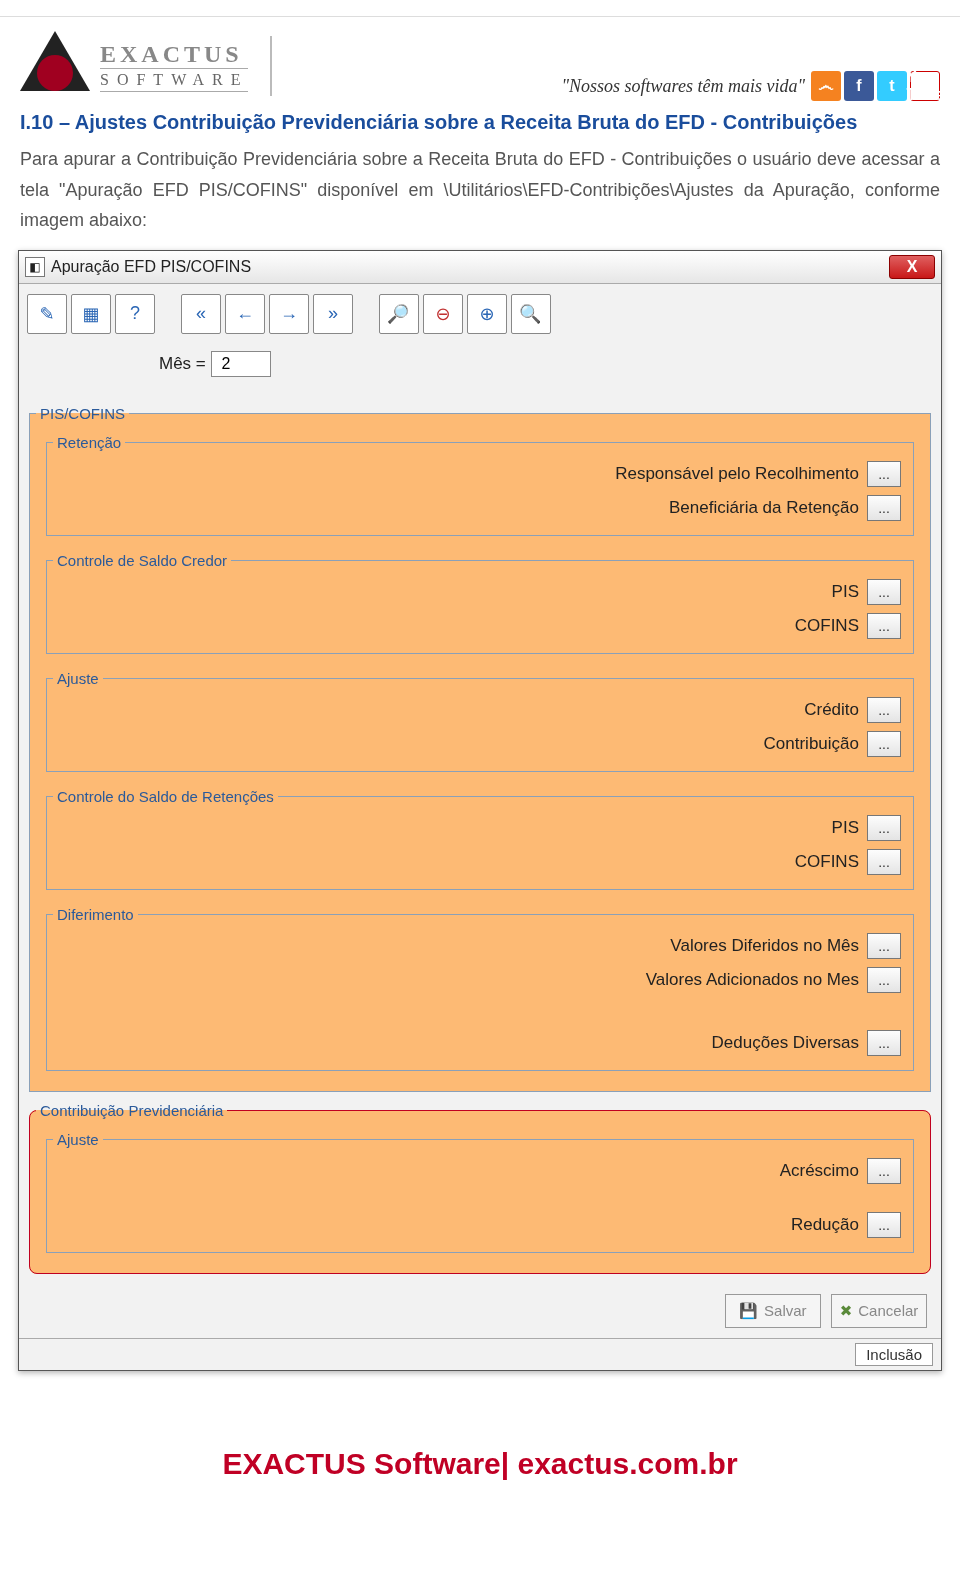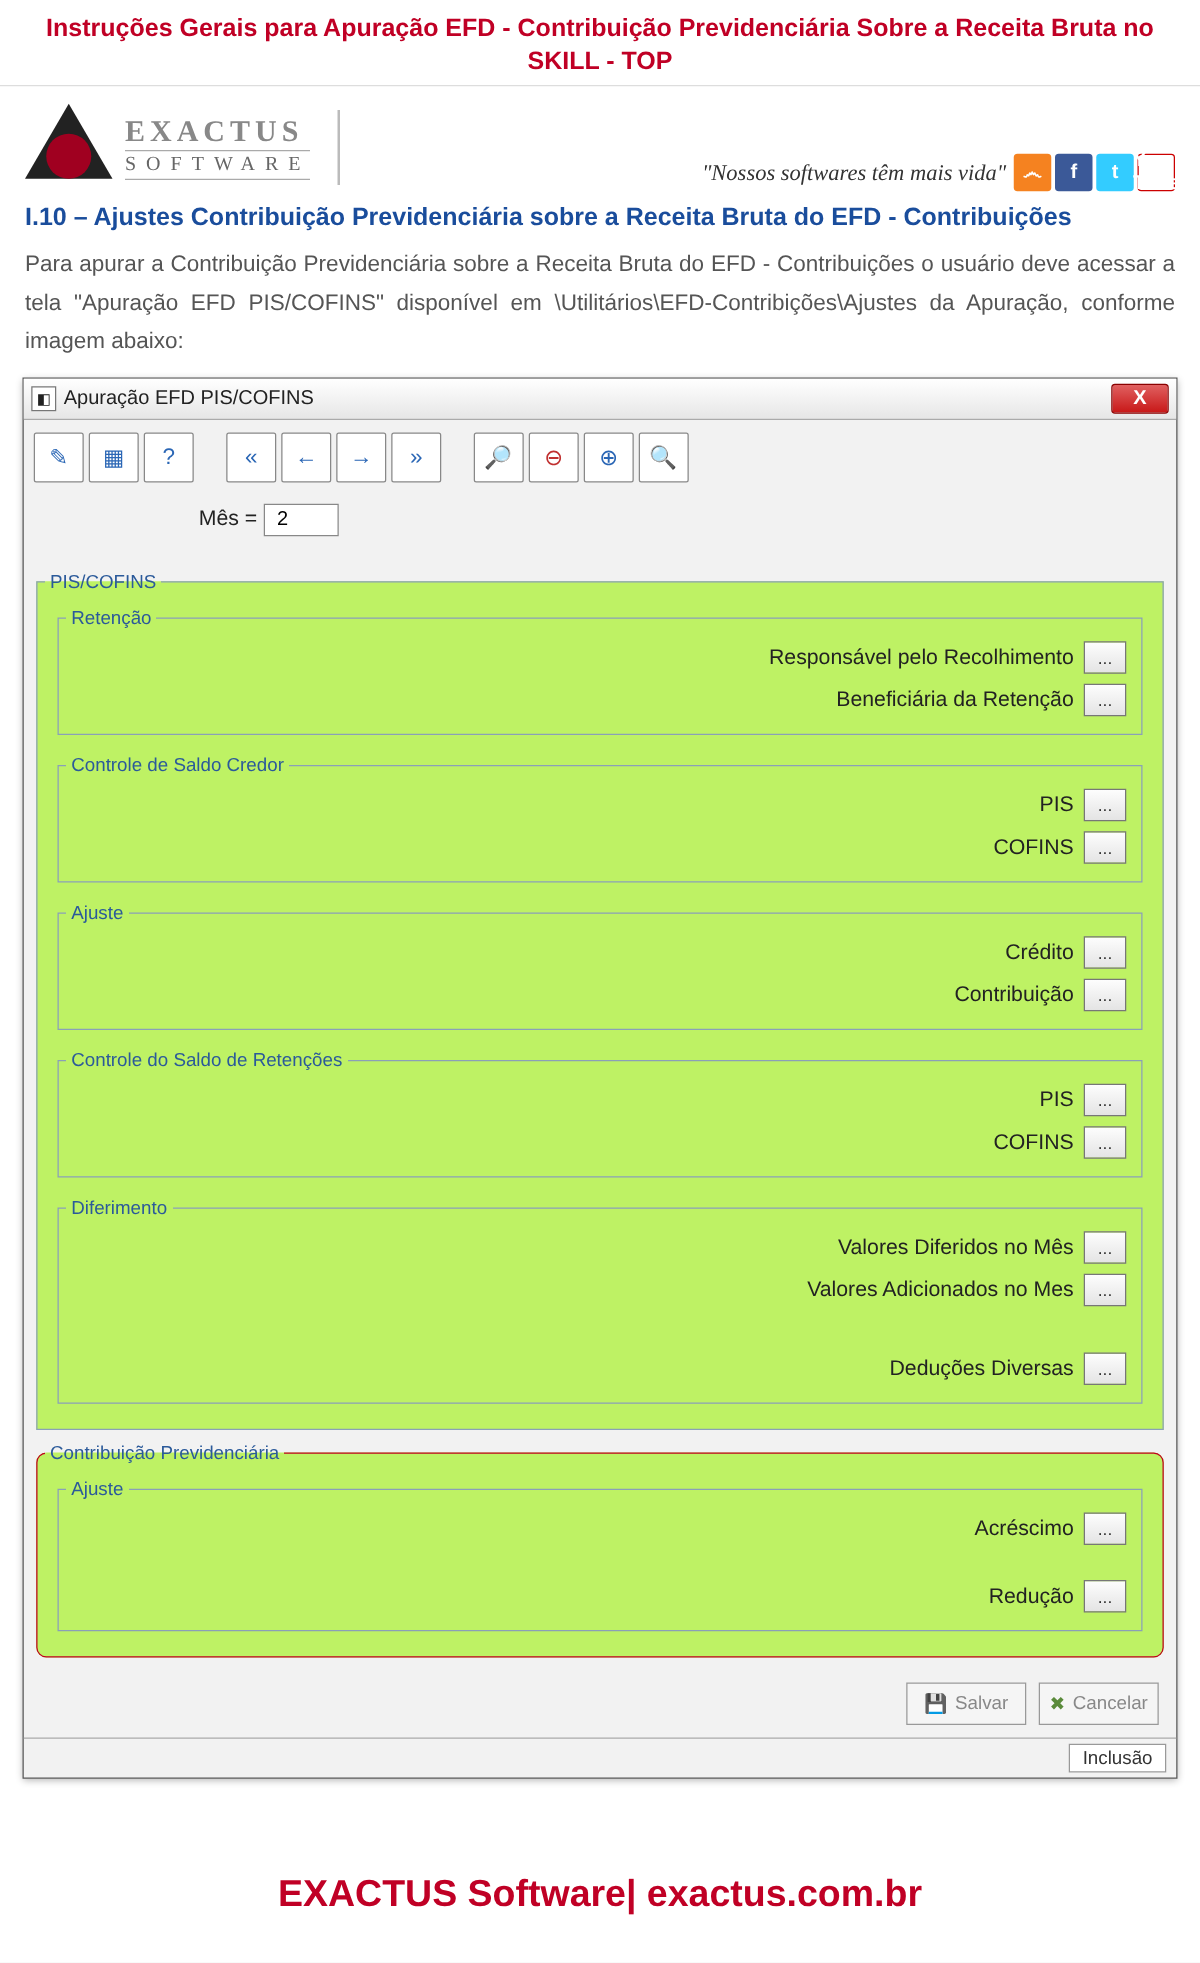--- a/index.html
+++ b/index.html
@@ -119,21 +119,21 @@
     display:flex;align-items:center;justify-content:center;font-size:18px;color:#2a66b5;
   }
   .tgap{width:18px;}
   .mesrow{padding:0 0 22px 140px; font-size:17px; color:#222;}
   .mesrow input{
     width:60px;height:26px;border:1px solid #888;background:#fff;
     font-size:16px;padding:2px 10px;
   }
   fieldset{
     border:1px solid #8aa0b8; margin:6px 10px 10px 10px; padding:6px 6px 10px 6px;
-    background:#bef264;
+    background:#fdba74;
   }
   fieldset.highlight{border:1px solid #c00020; border-radius:8px;}
   legend{color:#2b5a9a;font-size:15px;padding:0 4px;}
   .two-col{display:flex;gap:0;flex-direction:column;}
   .two-col fieldset{flex:1;}
   .field{
     display:flex;align-items:center;justify-content:flex-end;gap:8px;
     padding:4px 6px; font-size:17px; color:#222;
   }
   .field .lbl{text-align:right;}
@@ -156,21 +156,20 @@
     border:1px solid #999;background:#fff;padding:2px 10px;font-size:15px;color:#333;
   }
   .footer{
     text-align:center;color:#c00025;font-weight:bold;font-size:30px;padding:36px 0 18px 0;
   }
 </style>
 </head>
 <body>
 
 <div class="page-header">
-  <div class="page-header-title">Instruções Gerais para Apuração EFD - Contribuição Previdenciária Sobre a Receita Bruta no SKILL - TOP</div>
 </div>
 
 <div class="logo-row">
   <div class="logo-block">
     <div class="logo-mark">
       <div class="logo-tri"></div>
         <div class="logo-dot"></div>
     </div>
     <div class="logo-text">
       <div class="t1">EXACTUS</div>

